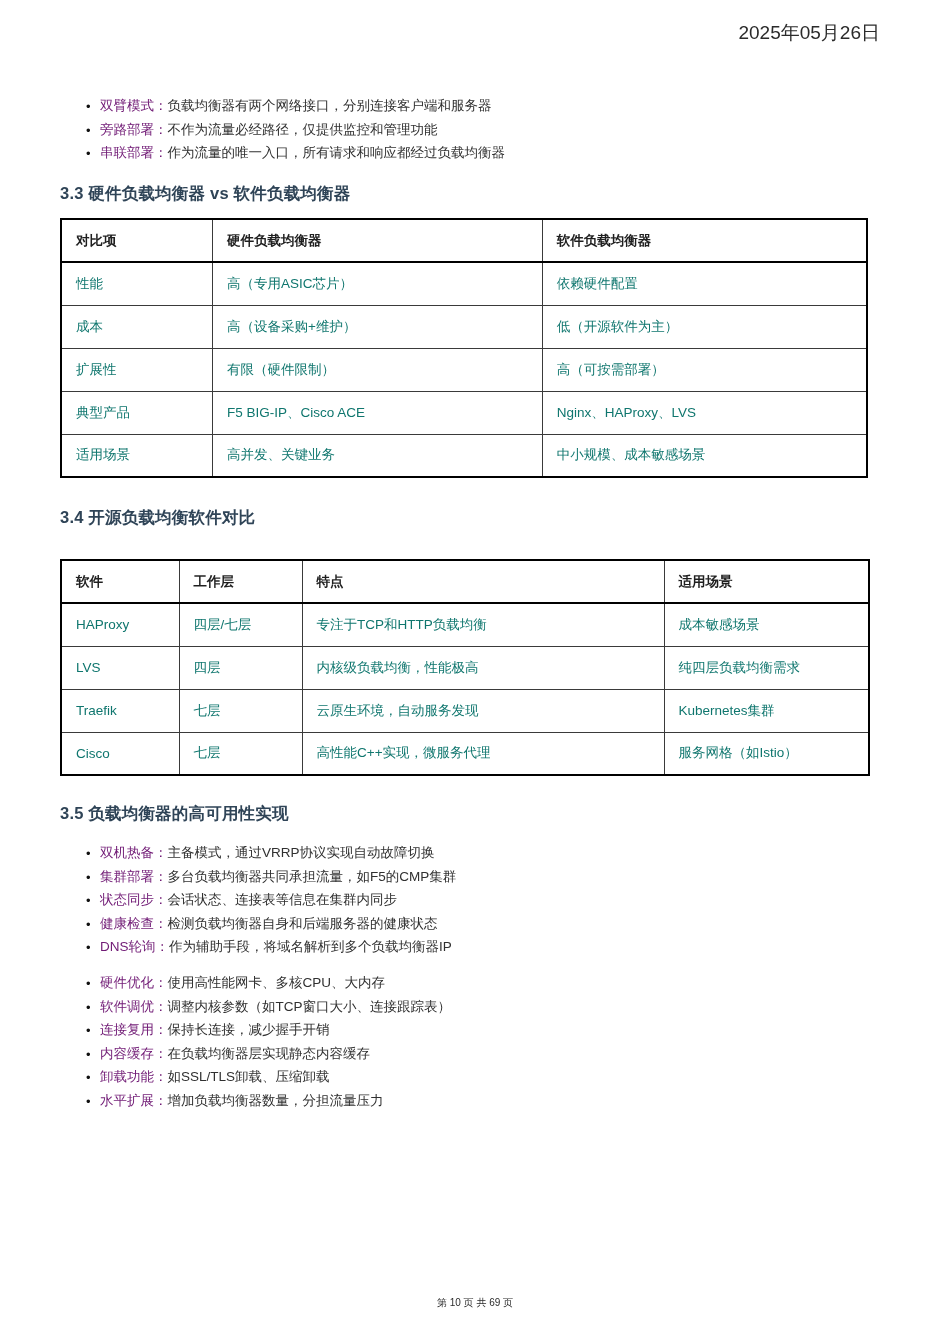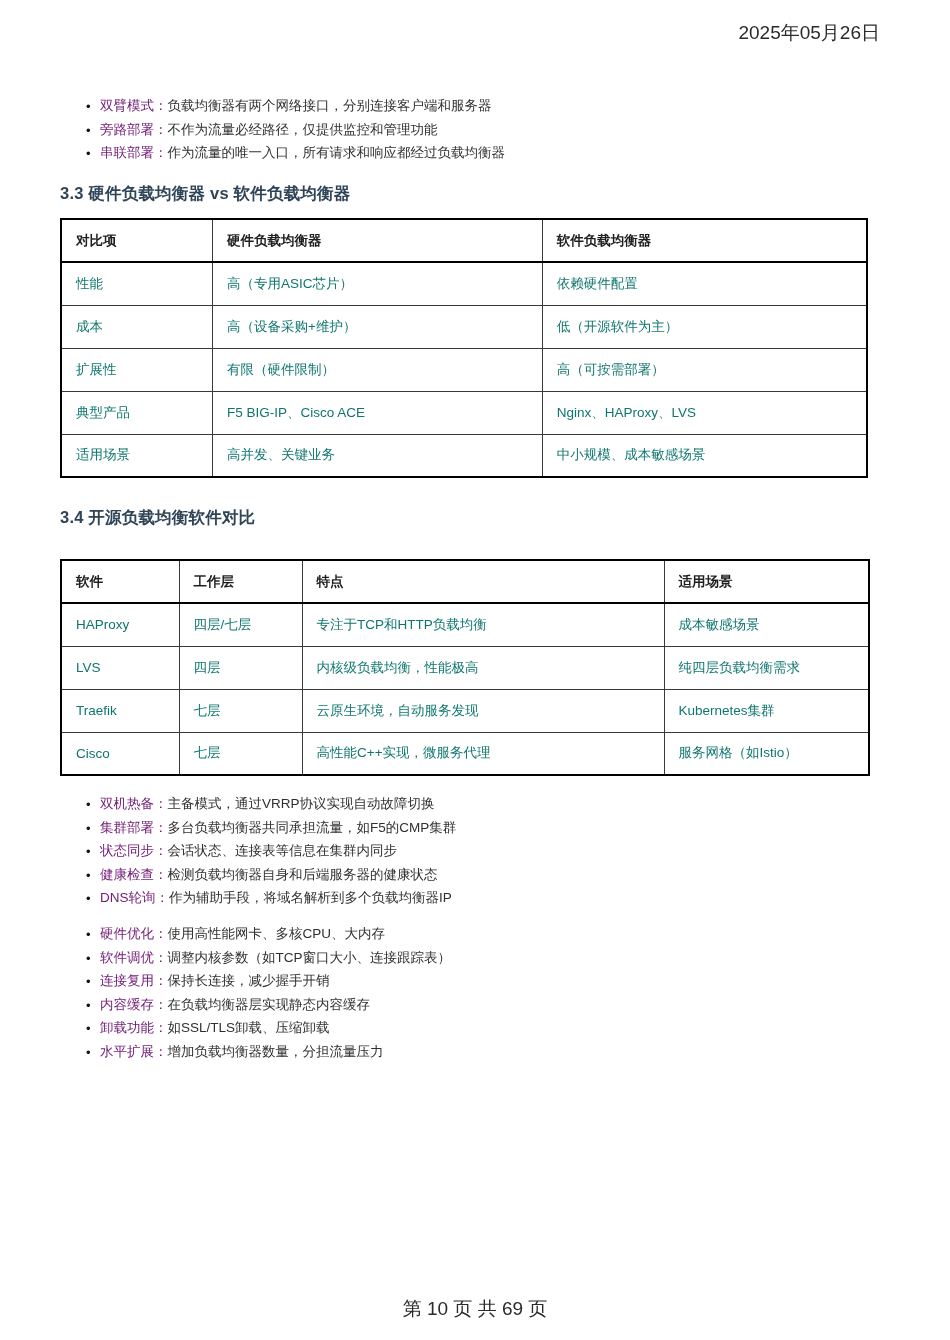--- a/index.html
+++ b/index.html
@@ -65,21 +65,21 @@
   .title-35    { margin-top: 27px; }
   .list-2      { margin-top: 20px; }
   .title-36    { margin-top: 32px; }
   .list-3      { margin-top: 20px; }
 
   .doc-footer {
     position: absolute;
     left: 0; right: 0;
     top: 1296px;
     text-align: center;
-    font-size: 19px;
+    font-size: 10px;
     color: #2b2b2b;
   }
 
   
   .t1-c0 { width: 148px; } .t1-c1 { width: 322px; } .t1-c2 { width: 317px; }
   .t2-c0 { width: 118px; } .t2-c1 { width: 123px; } .t2-c2 { width: 362px; } .t2-c3 { width: 205px; }
 </style>
 </head>
 <body>
 
@@ -171,20 +171,21 @@
       </tr>
       <tr>
         <td>Cisco</td>
         <td>七层</td>
         <td>高性能C++实现，微服务代理</td>
         <td>服务网格（如Istio）</td>
       </tr>
     </tbody>
       </table>
 
+    <h2 class="section-title title-35">3.5 负载均衡器的高可用性实现</h2>
 
     <ul class="bullets list-2">
       <li>
         <span class="dot">•</span>
         <b>双机热备：</b><span>主备模式，通过VRRP协议实现自动故障切换</span>
       </li>
       <li>
         <span class="dot">•</span>
         <b>集群部署：</b><span>多台负载均衡器共同承担流量，如F5的CMP集群</span>
       </li>

